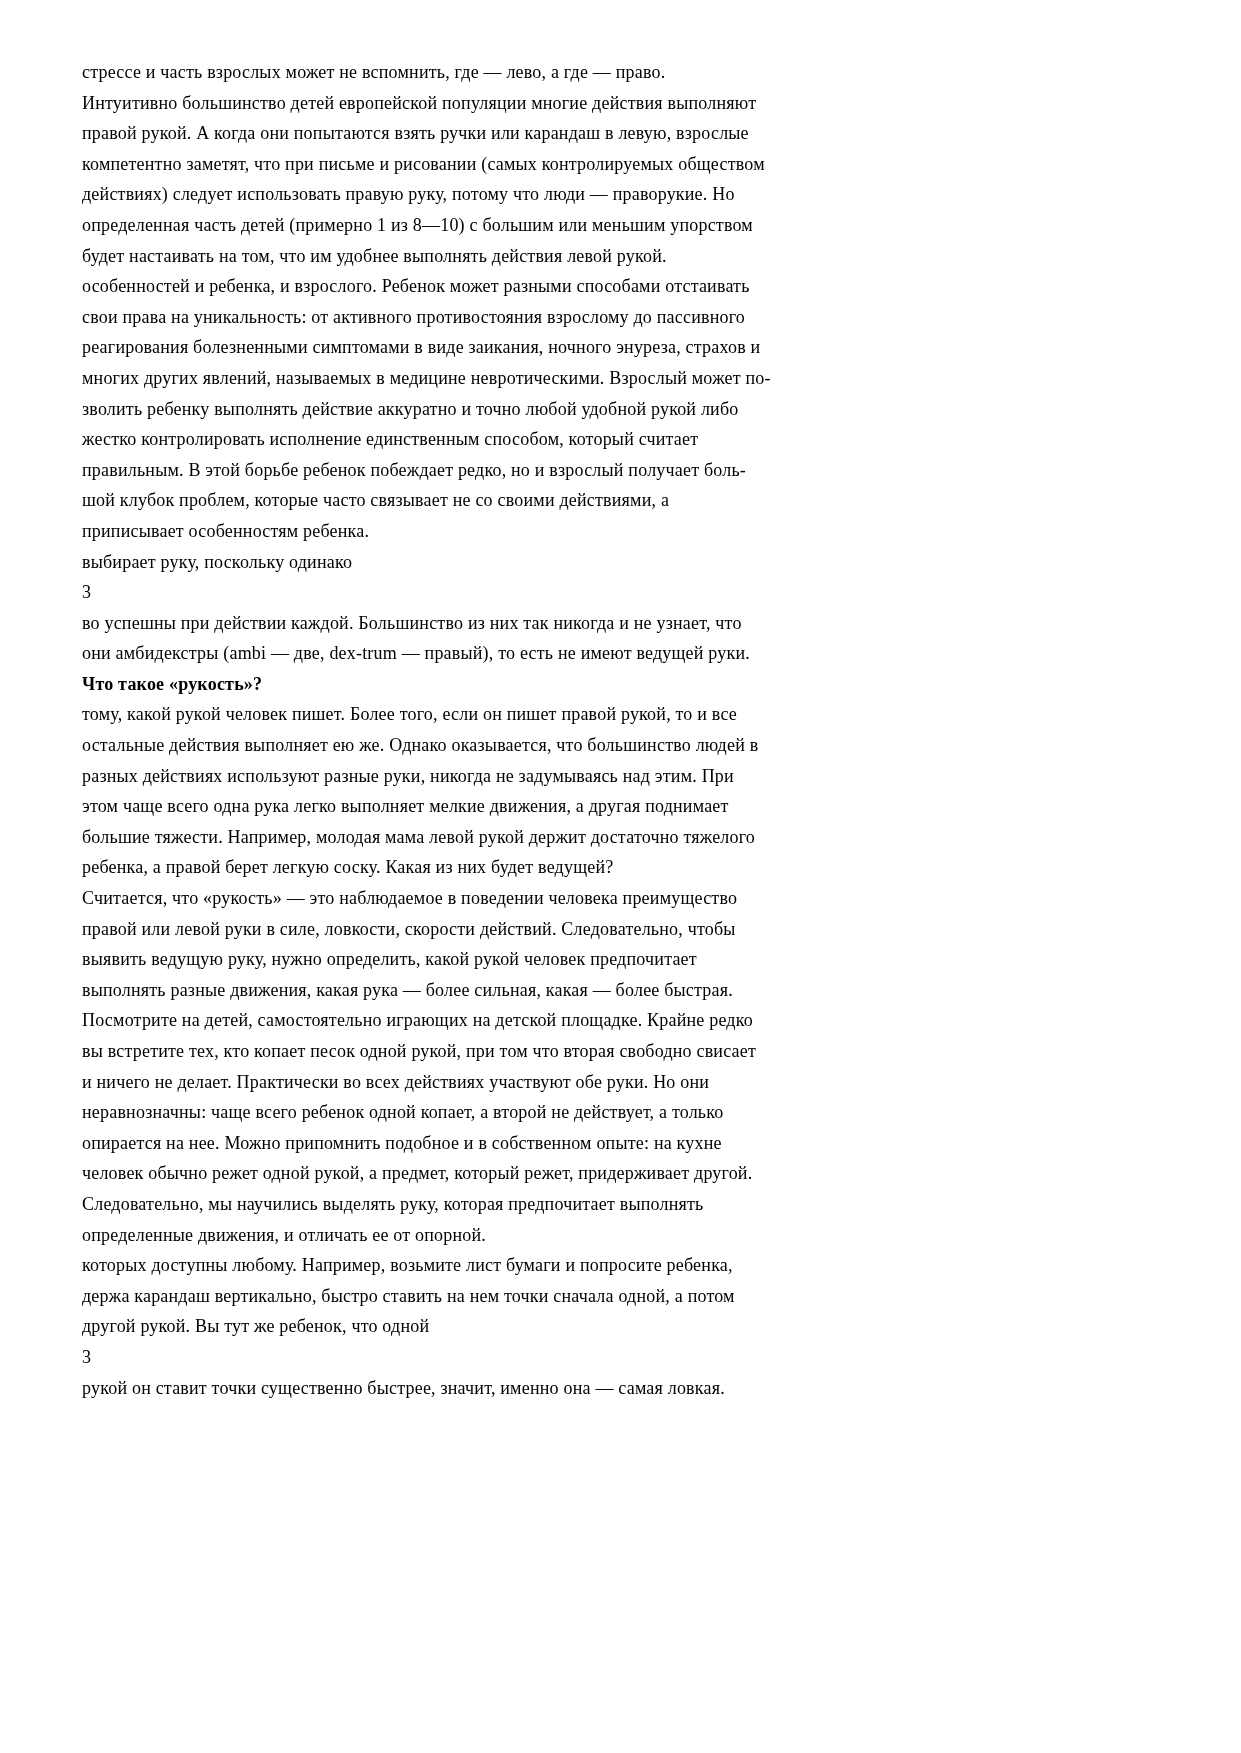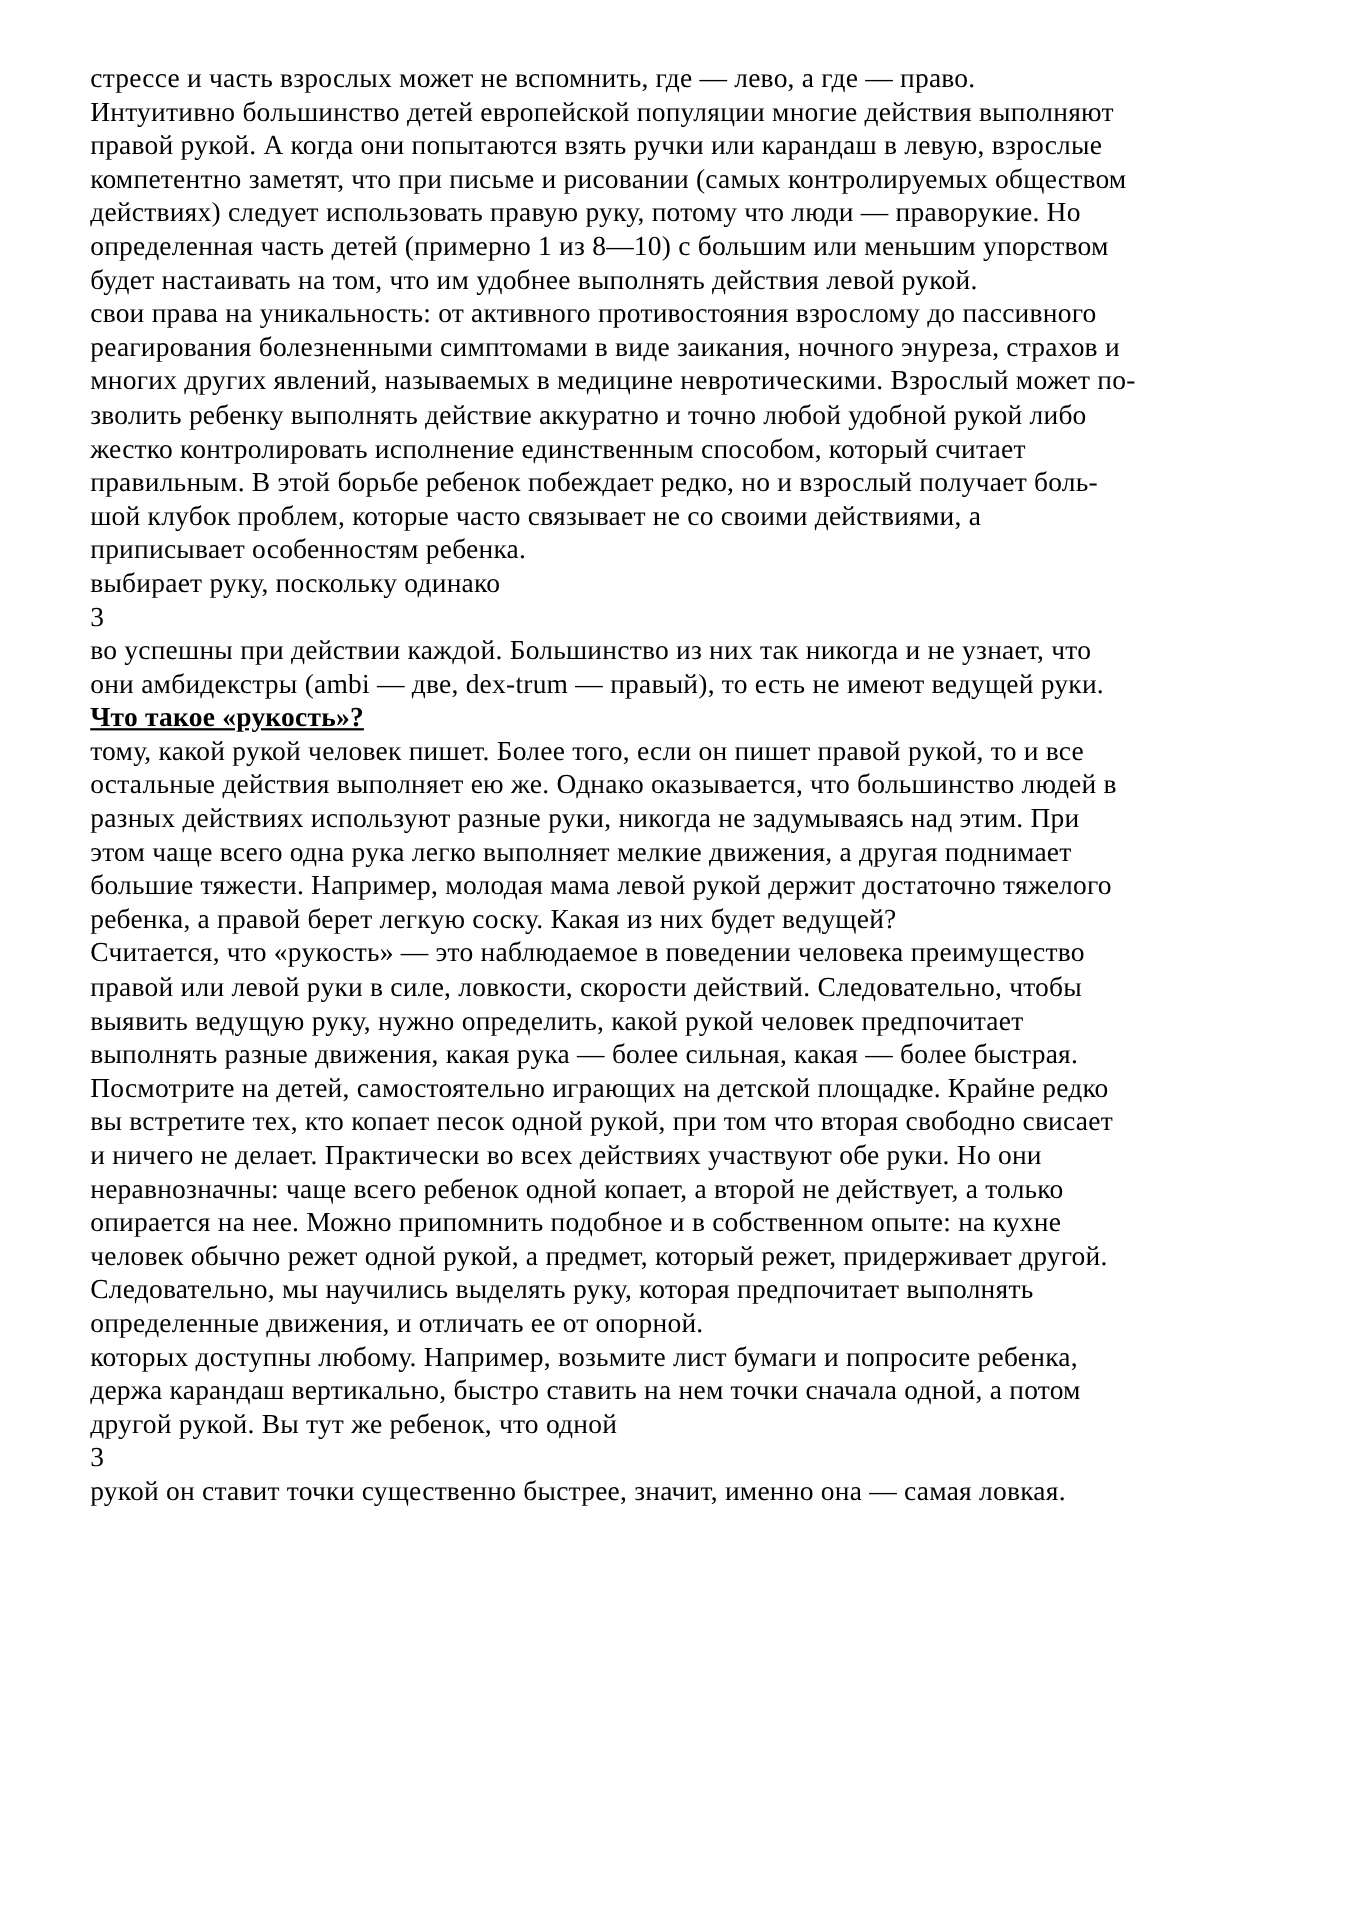--- a/index.html
+++ b/index.html
@@ -11,48 +11,48 @@
     position: relative;
     width: 1241px;
     height: 1753px;
     background: #ffffff;
     box-sizing: border-box;
     padding: 57px 38px 0 82px;
     overflow: hidden;
   }
   .text-block {
     font-family: "Liberation Serif", "DejaVu Serif", serif;
-    font-size: 25px;
+    font-size: 18px;
     line-height: 30.6px;
     color: #000000;
   }
   .line {
     white-space: nowrap;
     letter-spacing: 0.2px;
   }
   .line.bold {
     font-weight: bold;
-    text-decoration: underline;
   }
   .line.page-number {
     font-weight: normal;
   }
 </style>
 </head>
 <body>
 
 <div class="page">
   <div class="text-block" id="text-block">
       <div class="line normal">стрессе и часть взрослых может не вспомнить, где — лево, а где — право.</div>
       <div class="line normal">Интуитивно большинство детей европейской популяции многие действия выполняют</div>
       <div class="line normal">правой рукой. А когда они попытаются взять ручки или карандаш в левую, взрослые</div>
       <div class="line normal">компетентно заметят, что при письме и рисовании (самых контролируемых обществом</div>
       <div class="line normal">действиях) следует использовать правую руку, потому что люди — праворукие. Но</div>
       <div class="line normal">определенная часть детей (примерно 1 из 8—10) с большим или меньшим упорством</div>
       <div class="line normal">будет настаивать на том, что им удобнее выполнять действия левой рукой.</div>
+      <div class="line normal">особенностей и ребенка, и взрослого. Ребенок может разными способами отстаивать</div>
       <div class="line normal">свои права на уникальность: от активного противостояния взрослому до пассивного</div>
       <div class="line normal">реагирования болезненными симптомами в виде заикания, ночного энуреза, страхов и</div>
       <div class="line normal">многих других явлений, называемых в медицине невротическими. Взрослый может по-</div>
       <div class="line normal">зволить ребенку выполнять действие аккуратно и точно любой удобной рукой либо</div>
       <div class="line normal">жестко контролировать исполнение единственным способом, который считает</div>
       <div class="line normal">правильным. В этой борьбе ребенок побеждает редко, но и взрослый получает боль-</div>
       <div class="line normal">шой клубок проблем, которые часто связывает не со своими действиями, а</div>
       <div class="line normal">приписывает особенностям ребенка.</div>
       <div class="line normal">выбирает руку, поскольку одинако</div>
       <div class="line page-number">3</div>

